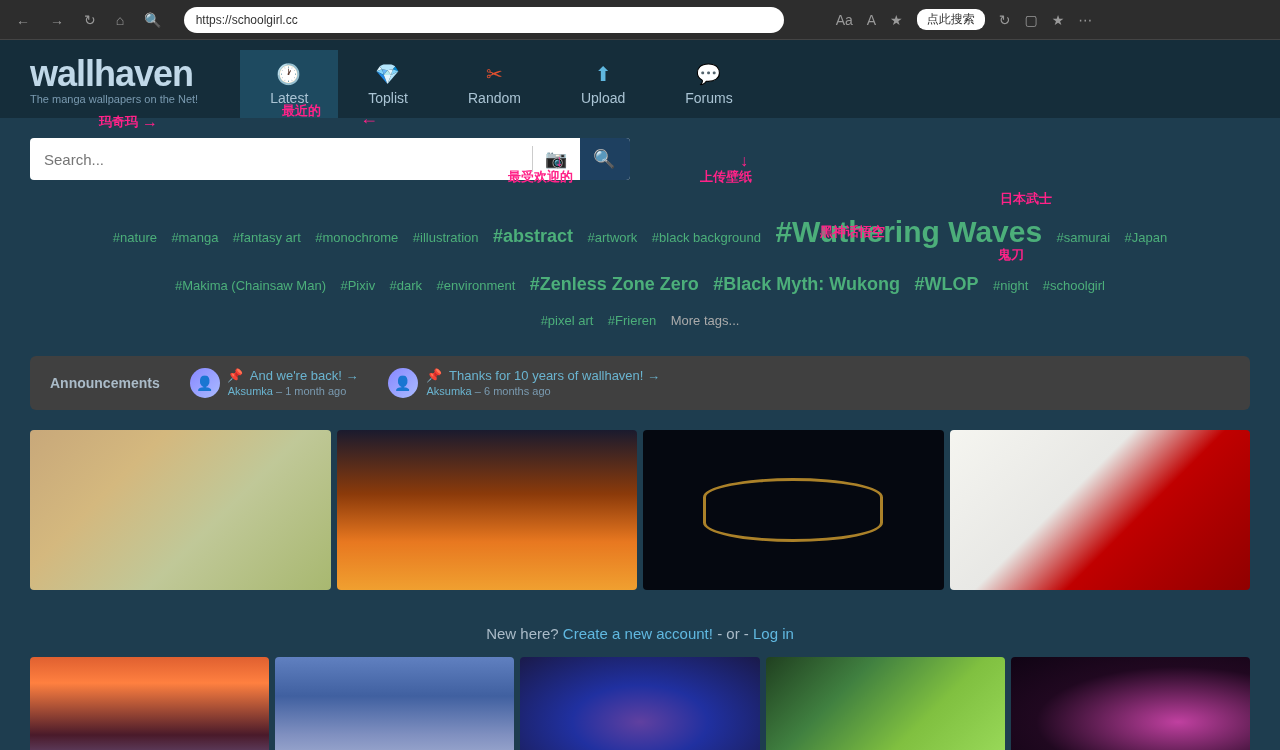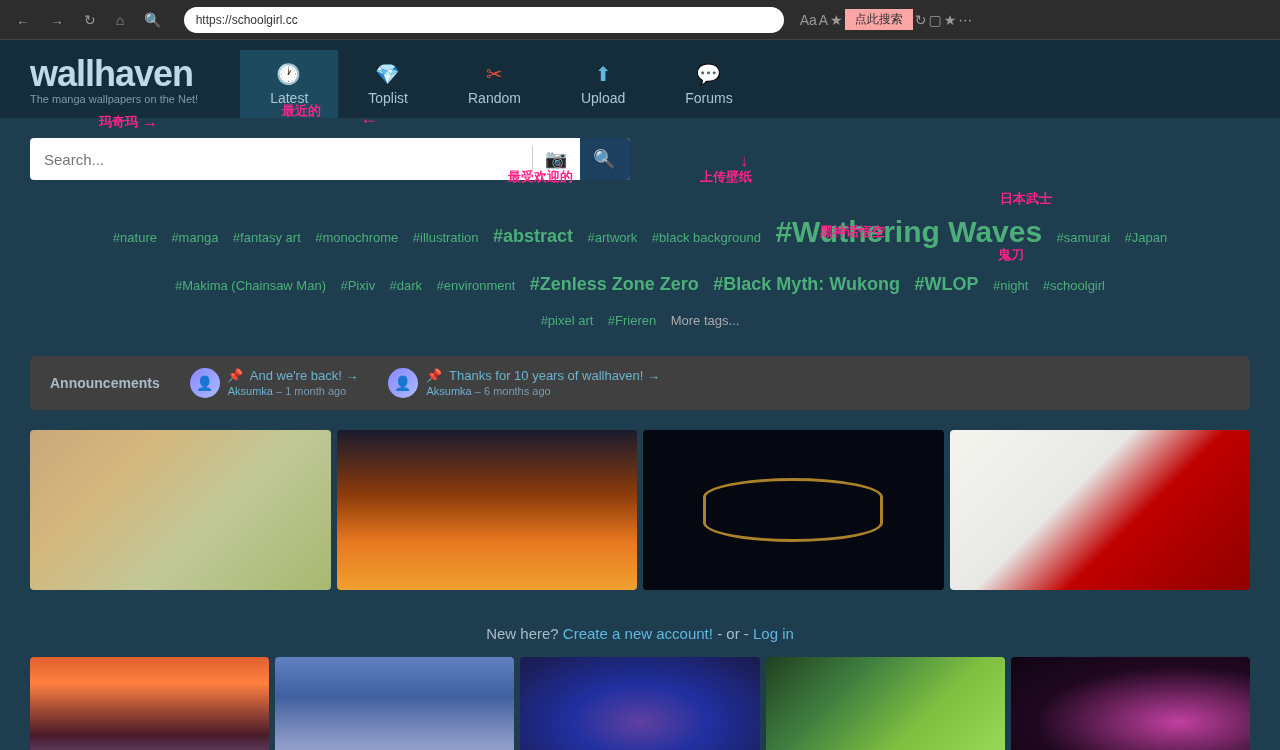--- a/index.html
+++ b/index.html
@@ -38,24 +38,25 @@
       display: flex;
       align-items: center;
       padding: 0 12px;
       font-size: 12px;
       color: #333;
       max-width: 600px;
       margin: 0 8px;
     }
     .browser-icons {
       display: flex;
-      gap: 2px;
+      gap: 14px;
       align-items: center;
       color: #999;
       font-size: 14px;
+      margin-left: 36px;
     }
     .browser-icons span { cursor: pointer; }
 
     
     .page {
       background: #1e3d4f;
       min-height: 710px;
     }
 
     
@@ -304,21 +305,21 @@
   <button class="browser-nav-btn">↻</button>
   <button class="browser-nav-btn">⌂</button>
   <button class="browser-nav-btn">🔍</button>
   <div class="address-bar">
     <span>https://schoolgirl.cc</span>
   </div>
   <div class="browser-icons">
     <span>Aa</span>
     <span>A</span>
     <span>★</span>
-    <span style="background:#fca5a5;color:#333;padding:2px 10px;border-radius:0;font-size:12px;">点此搜索</span>
+    <span style="background:#ffffff;color:#333;padding:2px 10px;border-radius:9px;font-size:12px;">点此搜索</span>
     <span>↻</span>
     <span>▢</span>
     <span>★</span>
     <span>⋯</span>
   </div>
 </div>
 
 <div class="page">
 
   <div class="header-wrapper">

